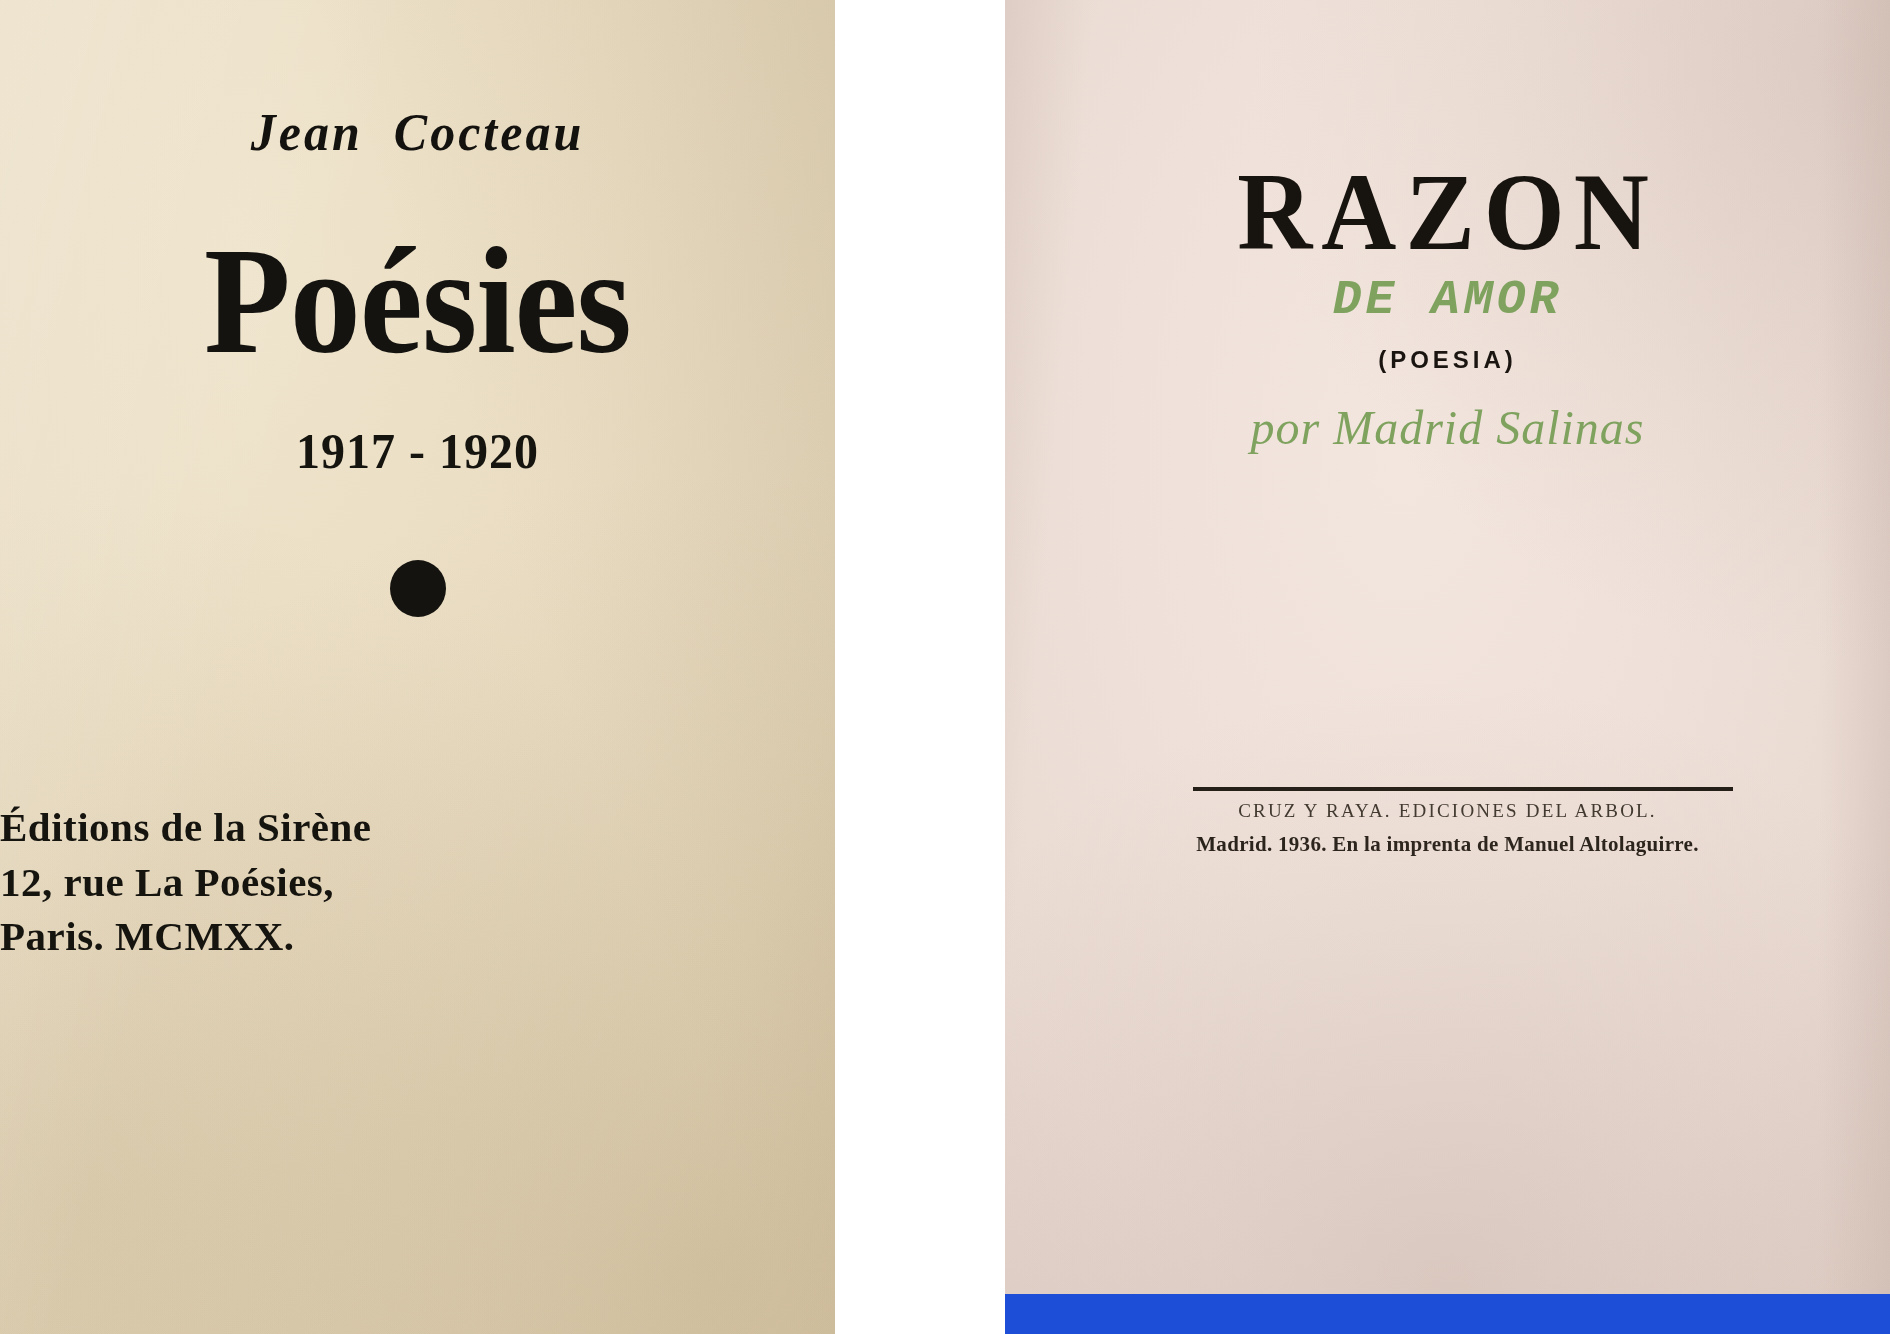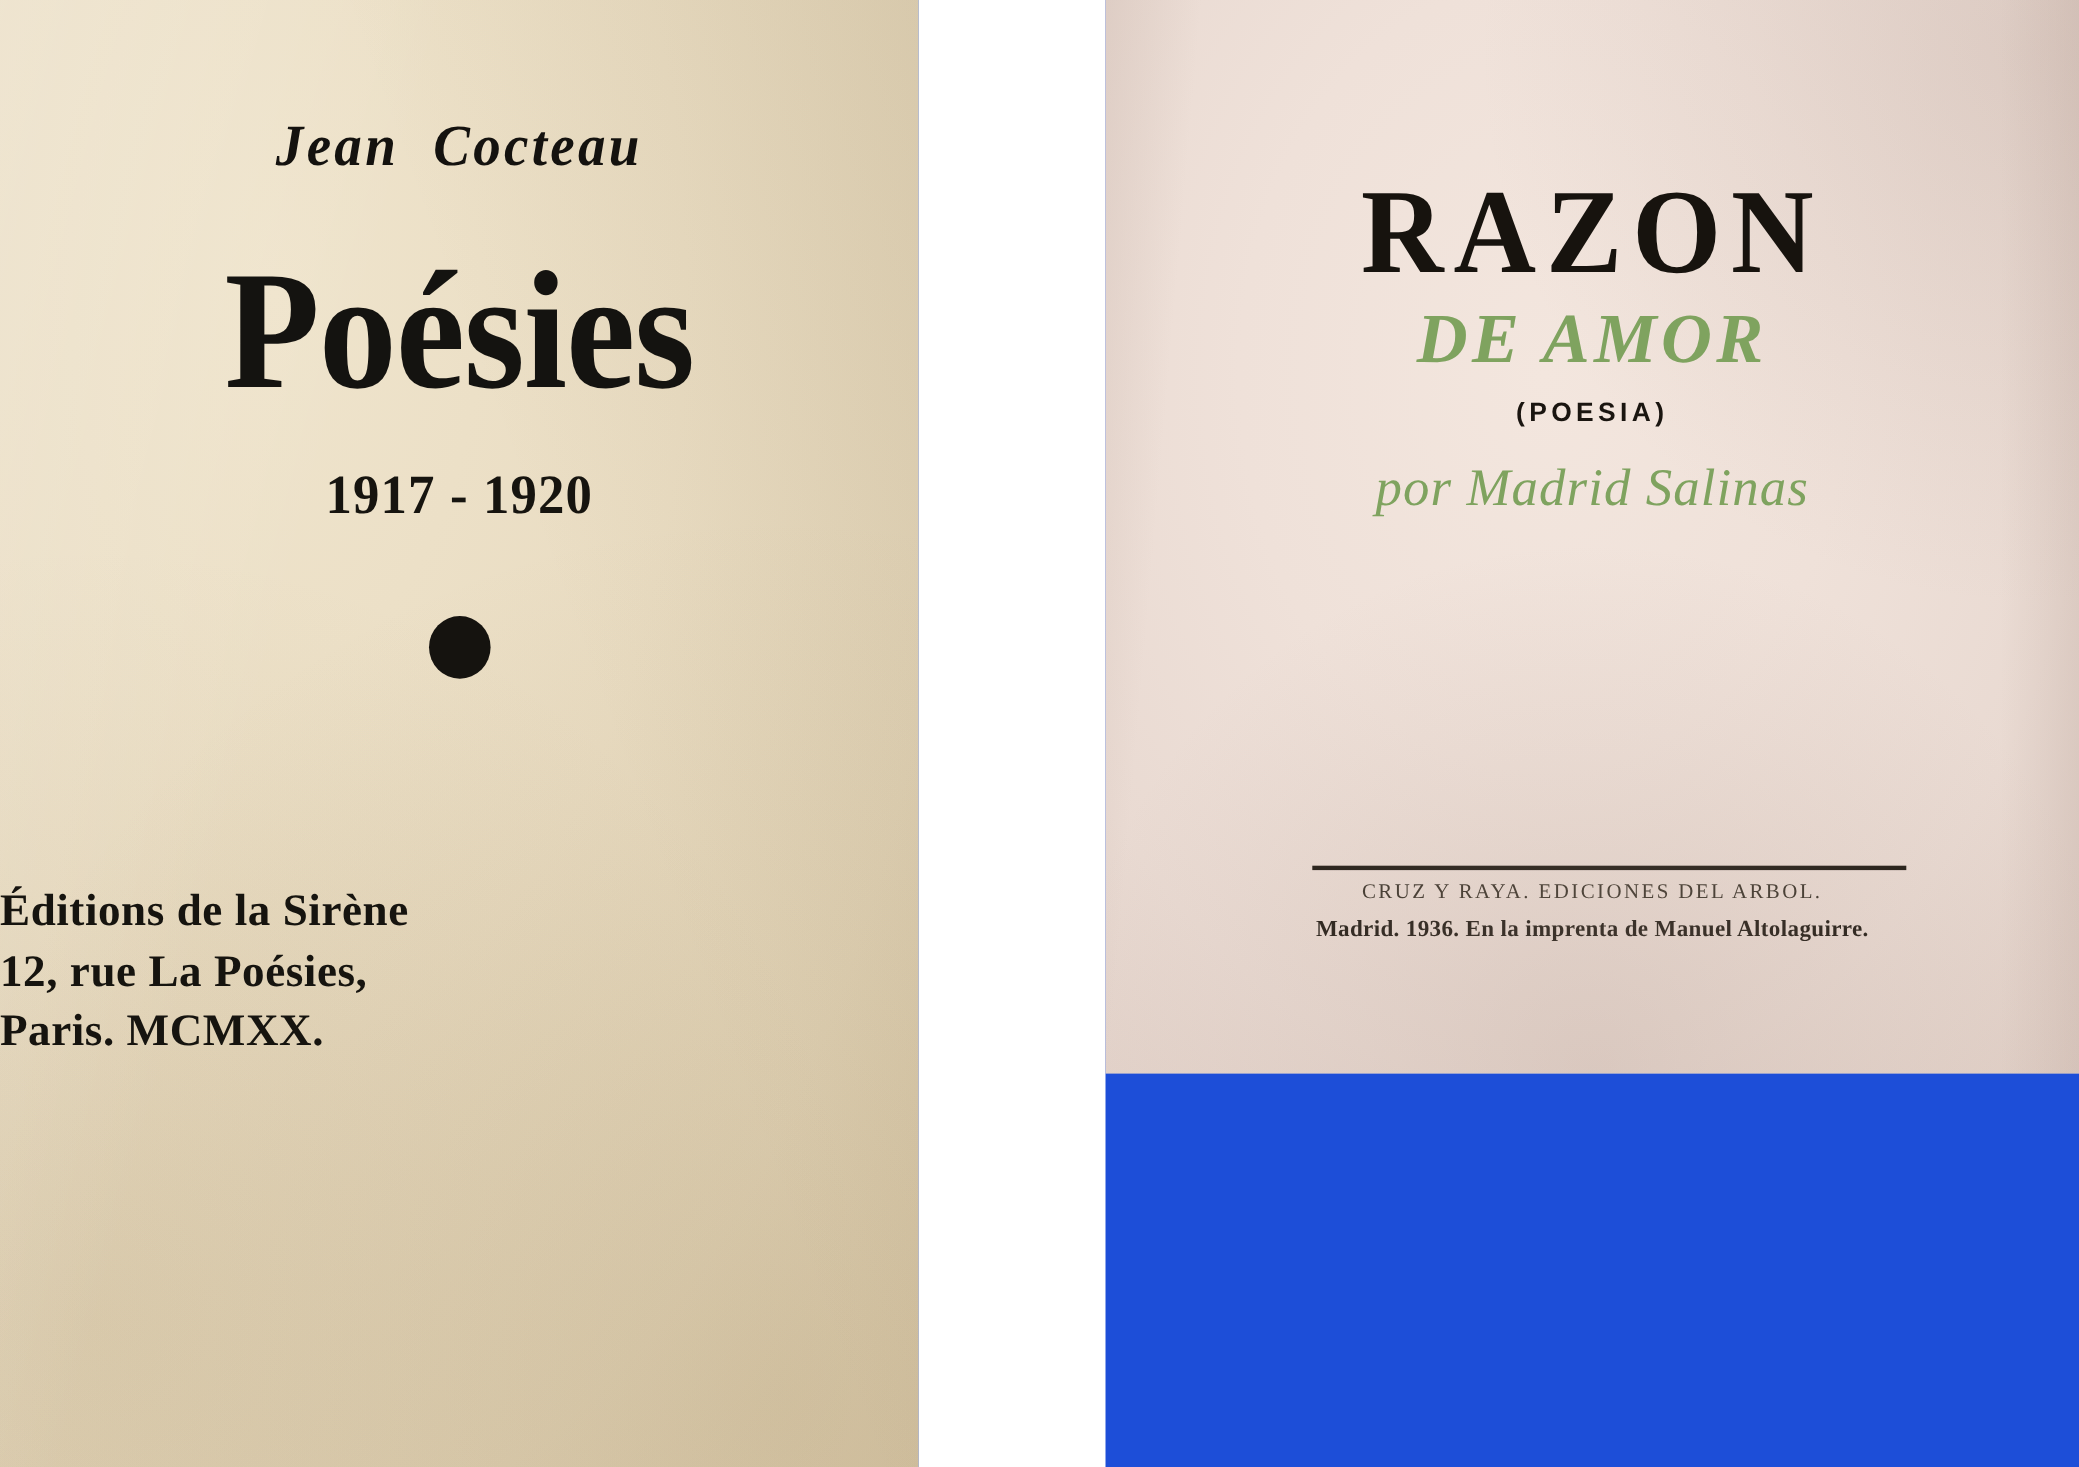--- a/index.html
+++ b/index.html
@@ -107,21 +107,21 @@
   .gutter {
     width: 170px;
     height: 1334px;
     background: #ffffff;
   }
 
   
   .page-right {
     position: relative;
     width: 885px;
-    height: 976px;
+    height: 1294px;
     background:
       radial-gradient(ellipse at 45% 35%, #f3e6de 0%, #efe1d9 40%, #e9dad2 72%, #e0cfc6 100%);
     box-sizing: border-box;
     overflow: hidden;
   }
   .page-right::after {
     content: "";
     position: absolute;
     inset: 0;
     background:
@@ -144,24 +144,24 @@
     font-family: "Liberation Serif", serif;
     font-weight: bold;
     font-size: 104px;
     letter-spacing: 9px;
     color: #17130e;
     line-height: 1;
     transform: scaleY(1.05);
   }
   .r-subtitle {
     margin-top: 12px;
-    font-family: Liberation Serif, serif;
+    font-family: Liberation Mono, monospace;
     font-style: italic;
     font-weight: bold;
-    font-size: 64px;
+    font-size: 48px;
     letter-spacing: 4px;
     color: #7fa35f;
     line-height: 1;
   }
   .r-genre {
     margin-top: 22px;
     font-family: Liberation Sans, sans-serif;
     font-weight: bold;
     font-size: 24px;
     letter-spacing: 4px;

